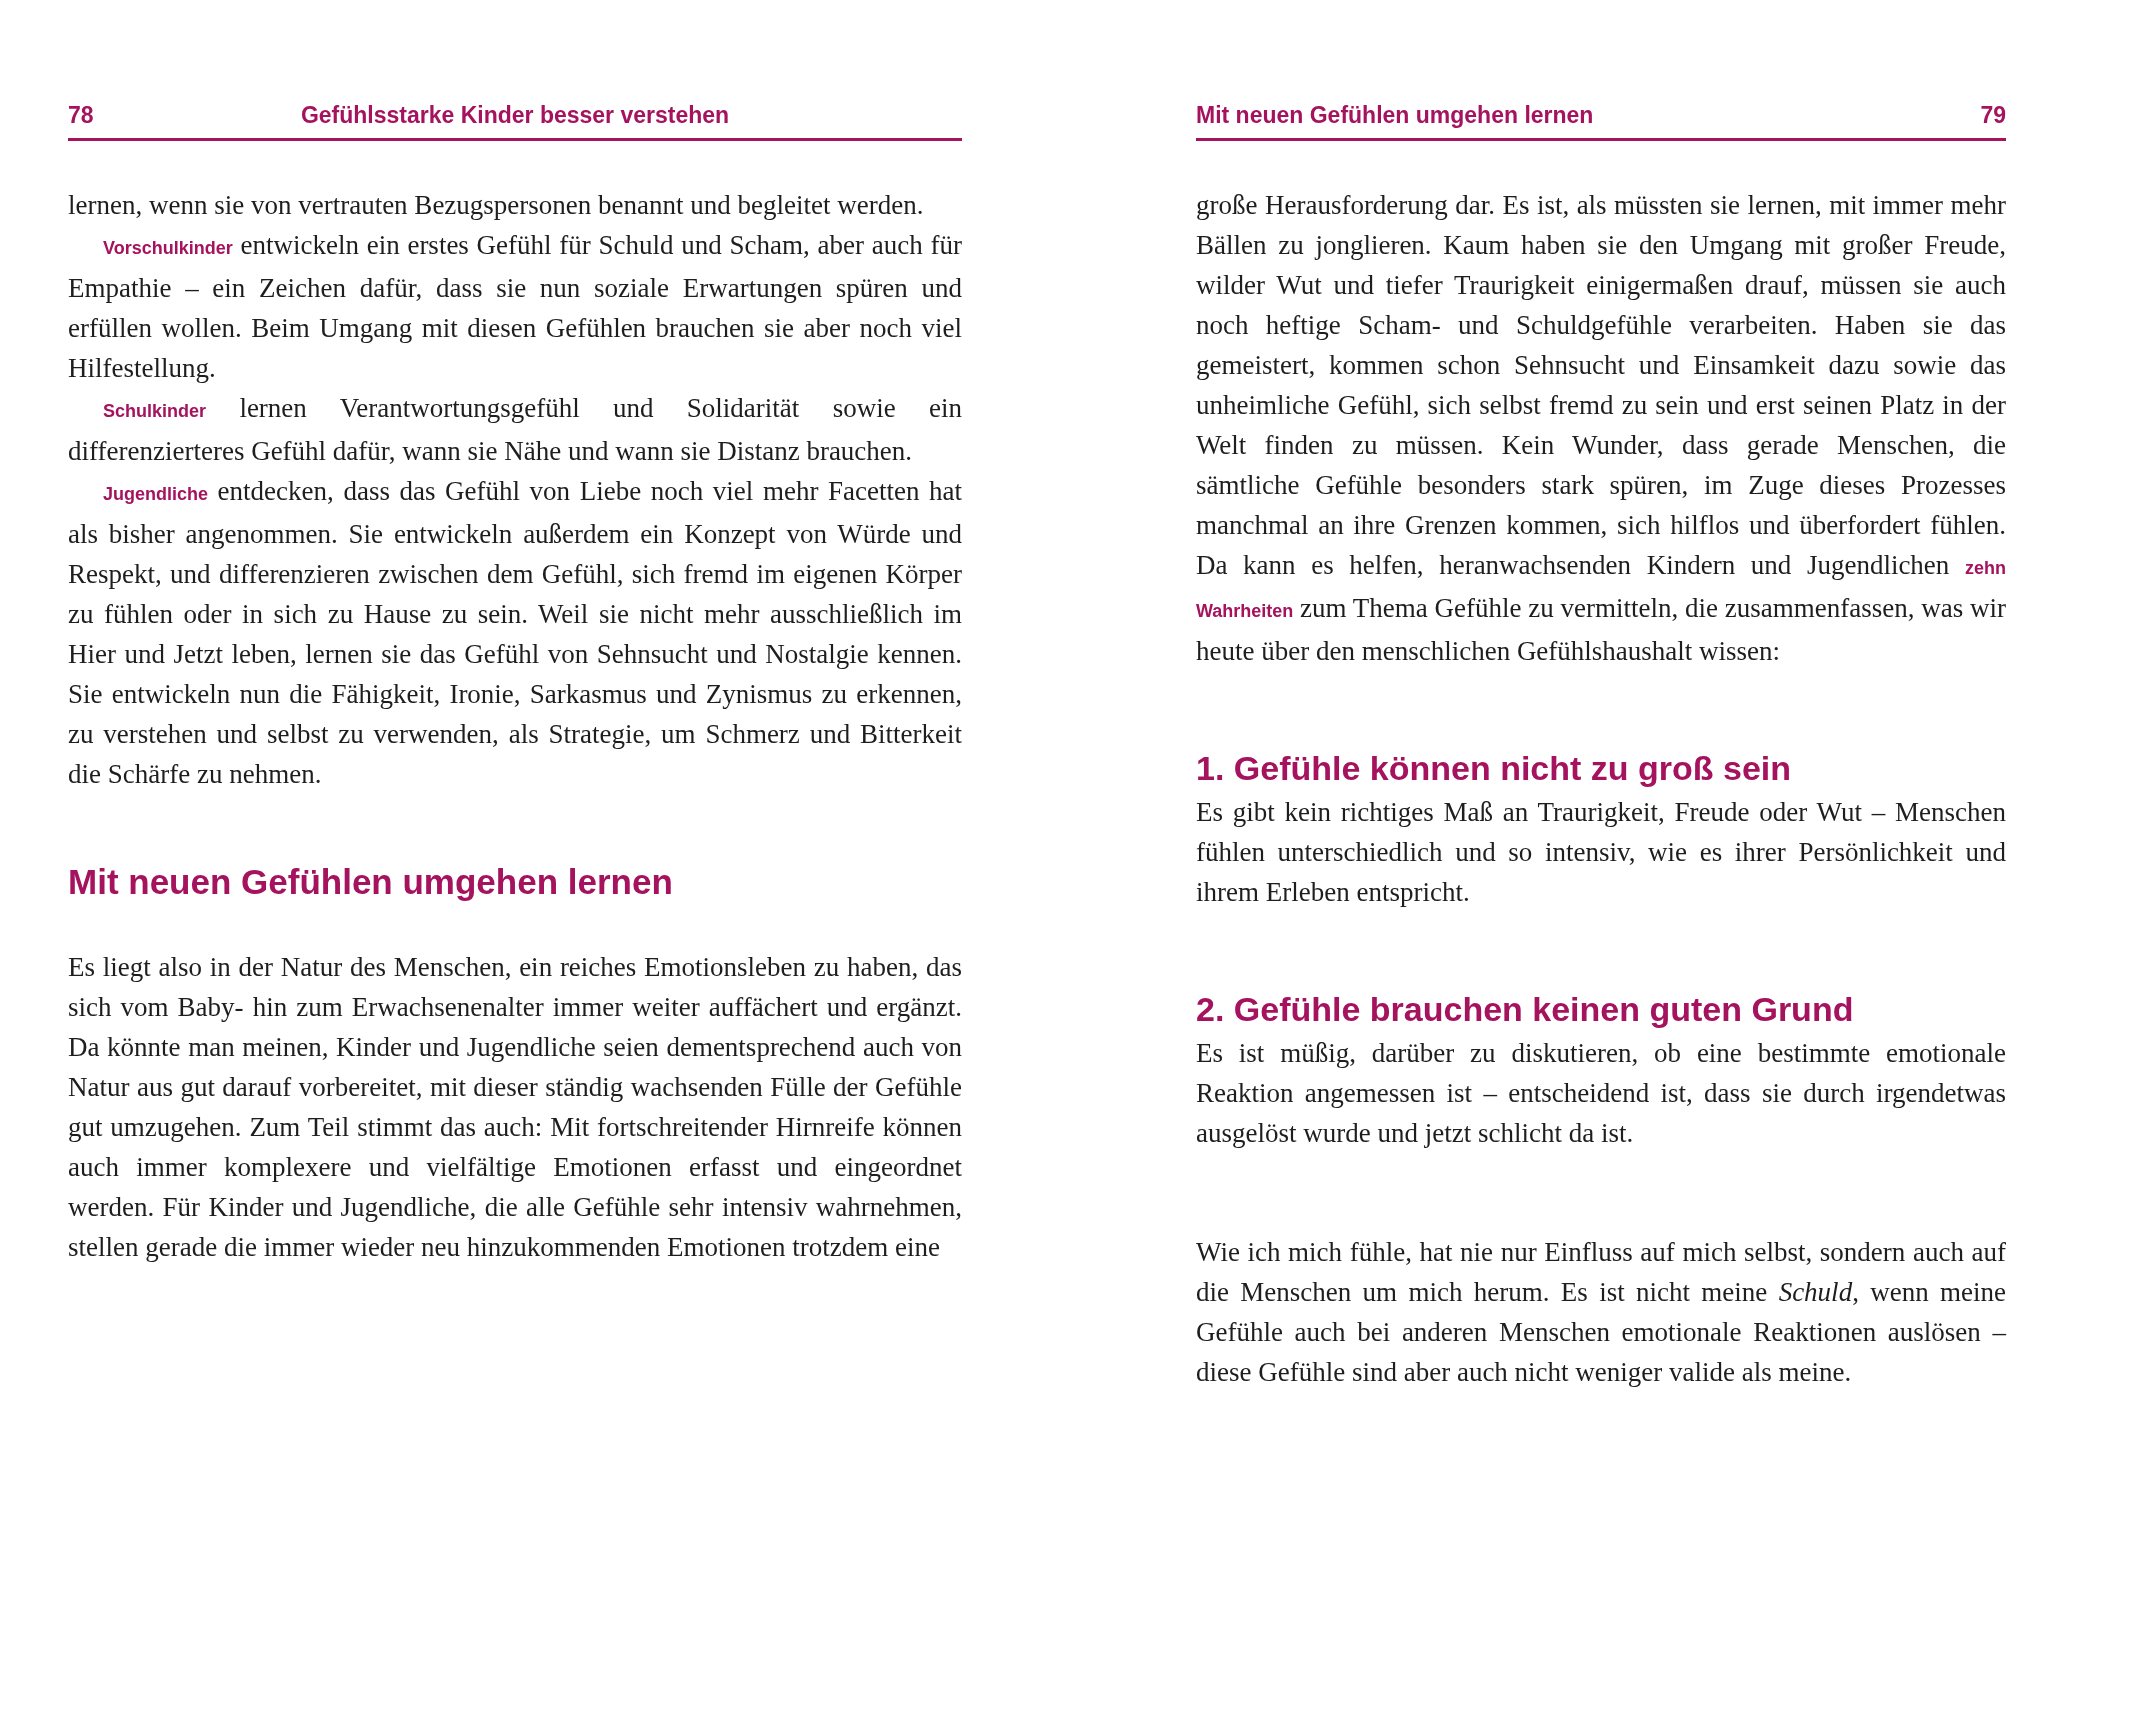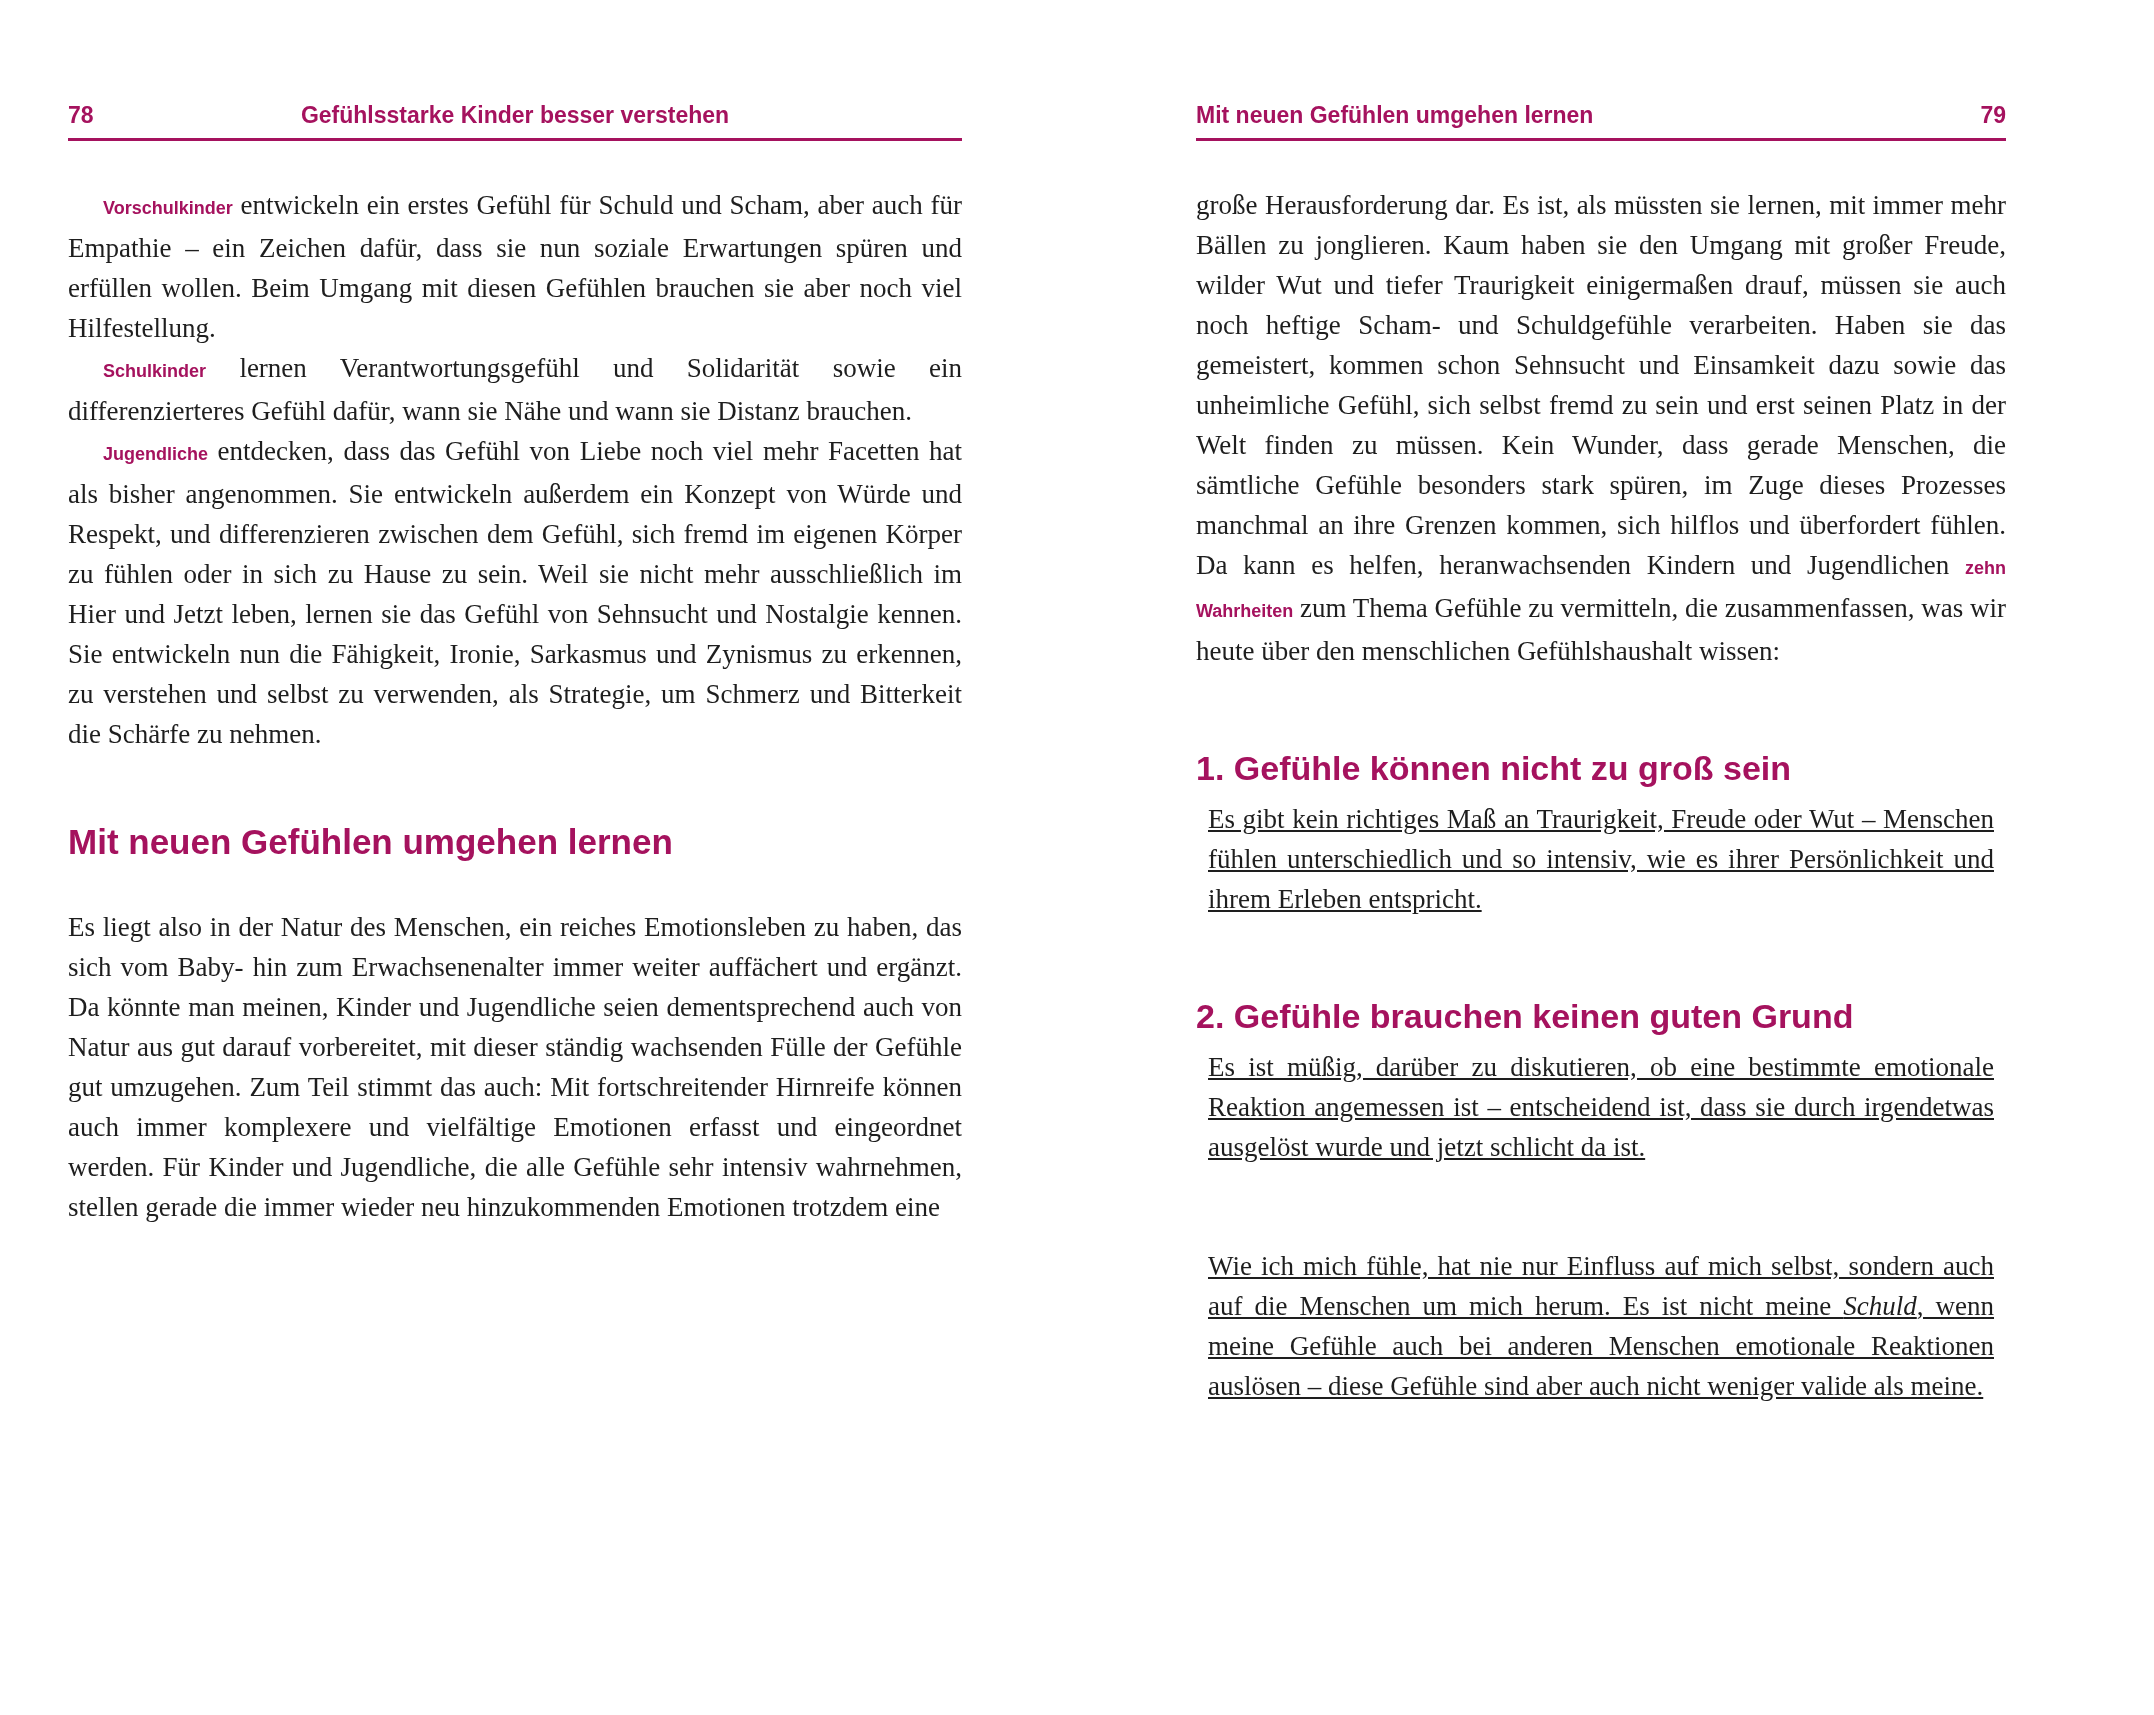--- a/index.html
+++ b/index.html
@@ -72,35 +72,36 @@
   .section { margin-top: 79px; }
   .section-title {
     font-family: "Liberation Sans", "DejaVu Sans", sans-serif;
     font-weight: bold;
     font-size: 34px;
     line-height: 37px;
     color: var(--accent);
     text-align: left;
     margin: 0 0 5px 0;
   }
-  .section-body { margin: 12px; text-decoration: underline; }
+  .section-body { margin: 0; }
 </style>
 </head>
 <body>
 
 <div class="spread">
 
   <section class="page page-left">
     <header class="page-header">
       <span class="page-number">78</span>
       <span class="running-head">Gefühlsstarke Kinder besser verstehen</span>
     </header>
     <div class="header-rule"></div>
 
     <div class="page-body">
+      <p class="body-par"><span>lernen, wenn sie von vertrauten Bezugspersonen benannt und begleitet werden.</span></p>
       <p class="body-par indent"><span class="run-accent">Vorschulkinder</span><span> entwickeln ein erstes Gefühl für Schuld und Scham, aber auch für Empathie – ein Zeichen dafür, dass sie nun soziale Erwartungen spüren und erfüllen wollen. Beim Umgang mit diesen Gefühlen brauchen sie aber noch viel Hilfestellung.</span></p>
       <p class="body-par indent"><span class="run-accent">Schulkinder</span><span> lernen Verantwortungsgefühl und Solidarität sowie ein differenzierteres Gefühl dafür, wann sie Nähe und wann sie Distanz brauchen.</span></p>
       <p class="body-par indent"><span class="run-accent">Jugendliche</span><span> entdecken, dass das Gefühl von Liebe noch viel mehr Facetten hat als bisher angenommen. Sie entwickeln außerdem ein Konzept von Würde und Respekt, und differenzieren zwischen dem Gefühl, sich fremd im eigenen Körper zu fühlen oder in sich zu Hause zu sein. Weil sie nicht mehr ausschließlich im Hier und Jetzt leben, lernen sie das Gefühl von Sehnsucht und Nostalgie kennen. Sie entwickeln nun die Fähigkeit, Ironie, Sarkasmus und Zynismus zu erkennen, zu verstehen und selbst zu verwenden, als Strategie, um Schmerz und Bitterkeit die Schärfe zu nehmen.</span></p>
 
       <h2 class="chapter-heading">Mit neuen Gefühlen umgehen lernen</h2>
 
       <p class="body-par"><span>Es liegt also in der Natur des Menschen, ein reiches Emotionsleben zu haben, das sich vom Baby- hin zum Erwachsenenalter immer weiter auffächert und ergänzt. Da könnte man meinen, Kinder und Jugendliche seien dementsprechend auch von Natur aus gut darauf vorbereitet, mit dieser ständig wachsenden Fülle der Gefühle gut umzugehen. Zum Teil stimmt das auch: Mit fortschreitender Hirnreife können auch immer komplexere und vielfältige Emotionen erfasst und eingeordnet werden. Für Kinder und Jugendliche, die alle Gefühle sehr intensiv wahrnehmen, stellen gerade die immer wieder neu hinzukommenden Emotionen trotzdem eine</span></p>
     </div>
   </section>
 

